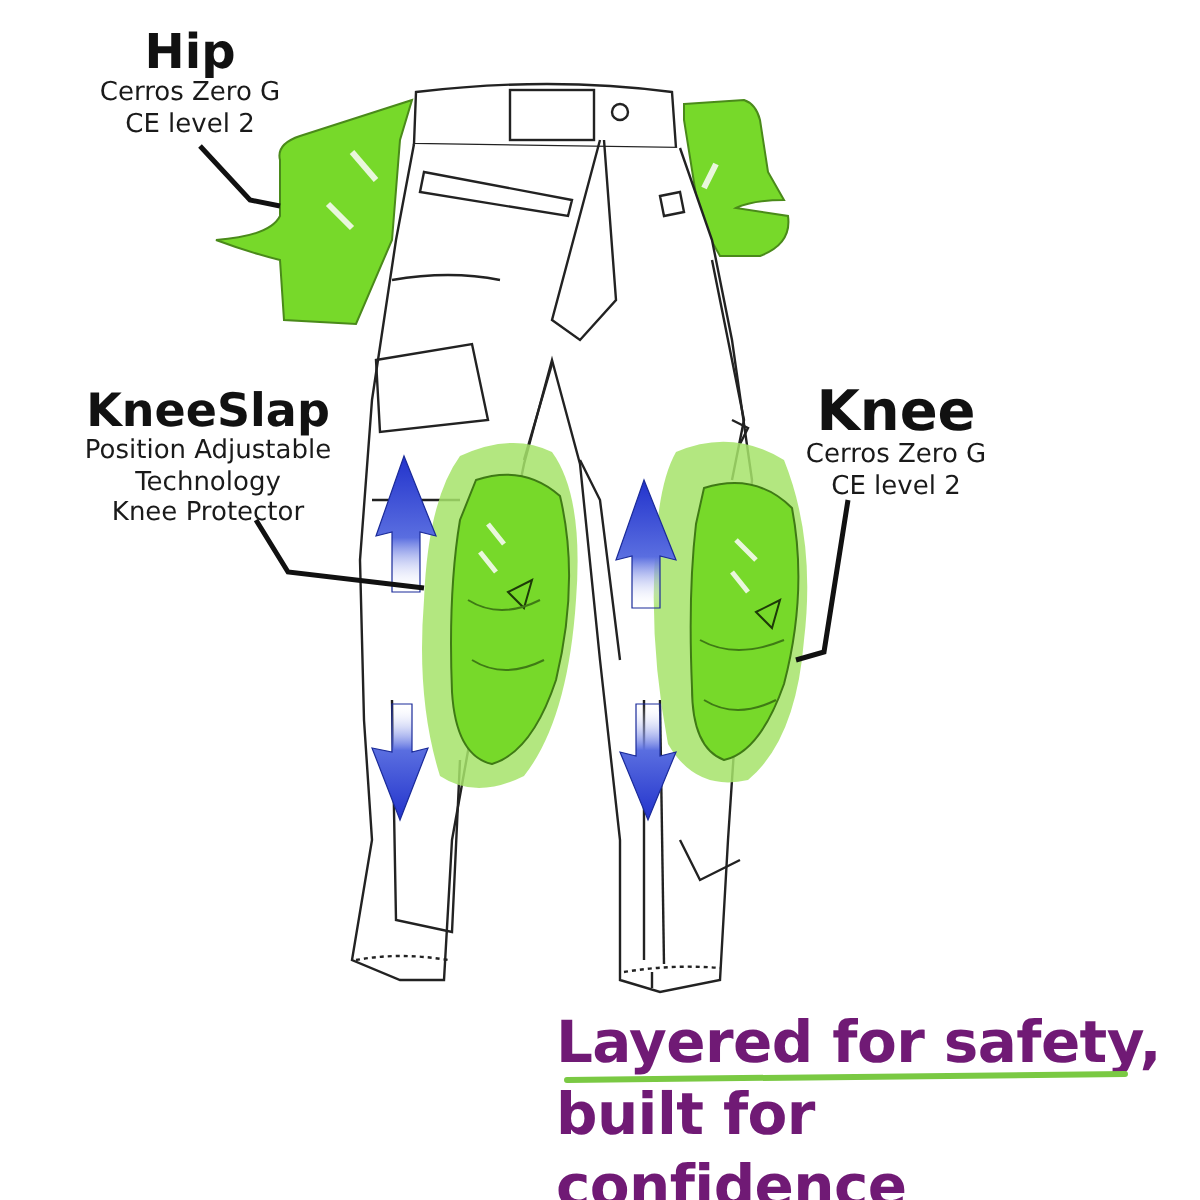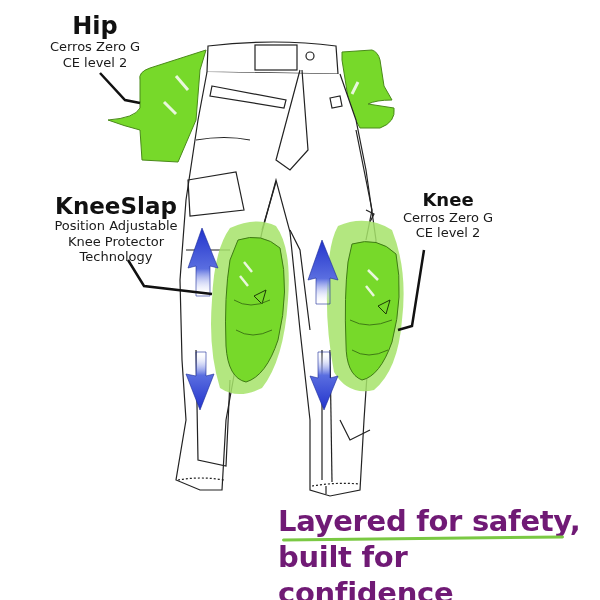--- a/index.html
+++ b/index.html
@@ -3,24 +3,24 @@
 <meta charset="utf-8">
 <style>
   html, body { margin: 0; padding: 0; background: #ffffff; }
   body { width: 600px; height: 600px; position: relative; overflow: hidden;
          font-family: "DejaVu Sans", sans-serif; color: #111; }
   .label { position: absolute; text-align: center; }
   .label .title { font-weight: bold; display: block; line-height: 1.05; }
   .label .sub { font-size: 13px; display: block; line-height: 1.2; color: #1a1a1a; }
   #hip-label { left: 40px; top: 14px; width: 110px; }
   #hip-label .title { font-size: 24px; }
-  #kneeslap-label { left: 52px; top: 194px; width: 128px; }
+  #kneeslap-label { left: 40px; top: 194px; width: 128px; }
   #kneeslap-label .title { font-size: 23px; }
   #knee-label { left: 398px; top: 191px; width: 100px; }
-  #knee-label .title { font-size: 18px; }
+  #knee-label .title { font-size: 28px; }
   #tagline { position: absolute; left: 278px; top: 503px; width: 310px; }
   #tagline .line { display: block; font-weight: bold; font-size: 29px; line-height: 36px; letter-spacing: -0.3px; color: #701a75; }
   #tagline .underline { position: absolute; left: 4px; top: 34px; width: 282px; height: 3px;
                         background: #7ac943; border-radius: 2px; transform: rotate(-0.6deg); }
   svg#art { position: absolute; left: 0; top: 0; }
 </style>
 </head>
 <body>
 
 <svg id="art" width="600" height="600" viewBox="0 0 600 600">
@@ -110,22 +110,22 @@
 
 <div class="label" id="hip-label">
   <span class="title">Hip</span>
   <span class="sub">Cerros Zero G</span>
   <span class="sub">CE level 2</span>
 </div>
 
 <div class="label" id="kneeslap-label">
   <span class="title">KneeSlap</span>
   <span class="sub">Position Adjustable</span>
+  <span class="sub">Technology</span>
   <span class="sub">Knee Protector</span>
-  <span class="sub">Technology</span>
 </div>
 
 <div class="label" id="knee-label">
   <span class="title">Knee</span>
   <span class="sub">Cerros Zero G</span>
   <span class="sub">CE level 2</span>
 </div>
 
 <div id="tagline">
   <span class="line">Layered for safety,</span>

